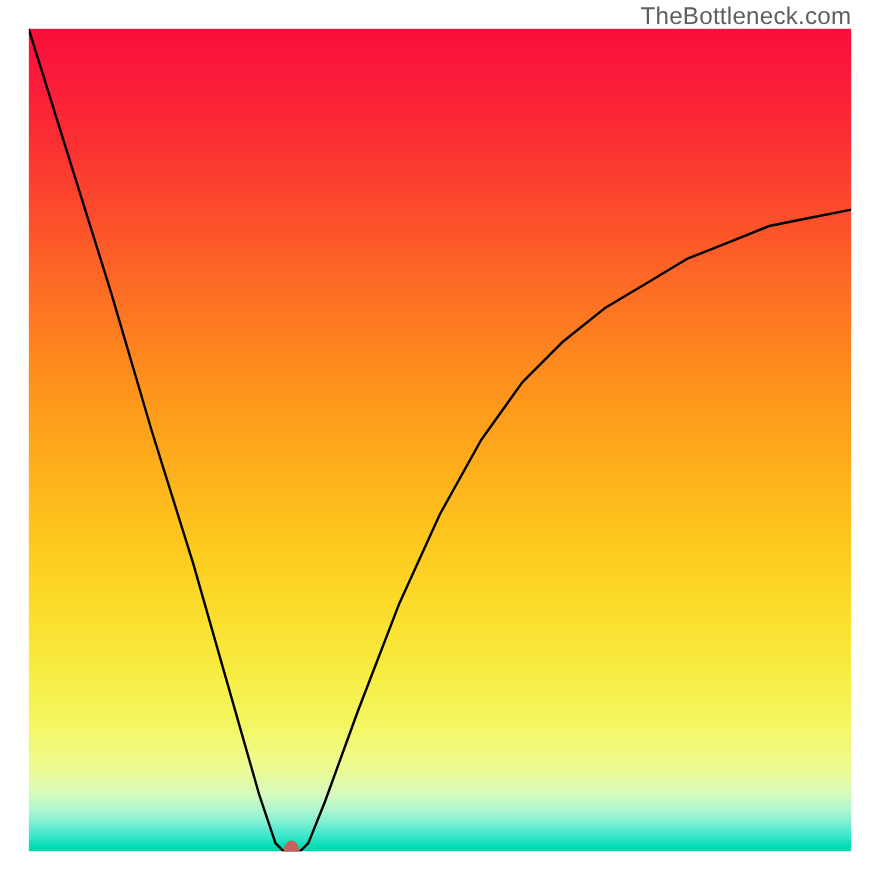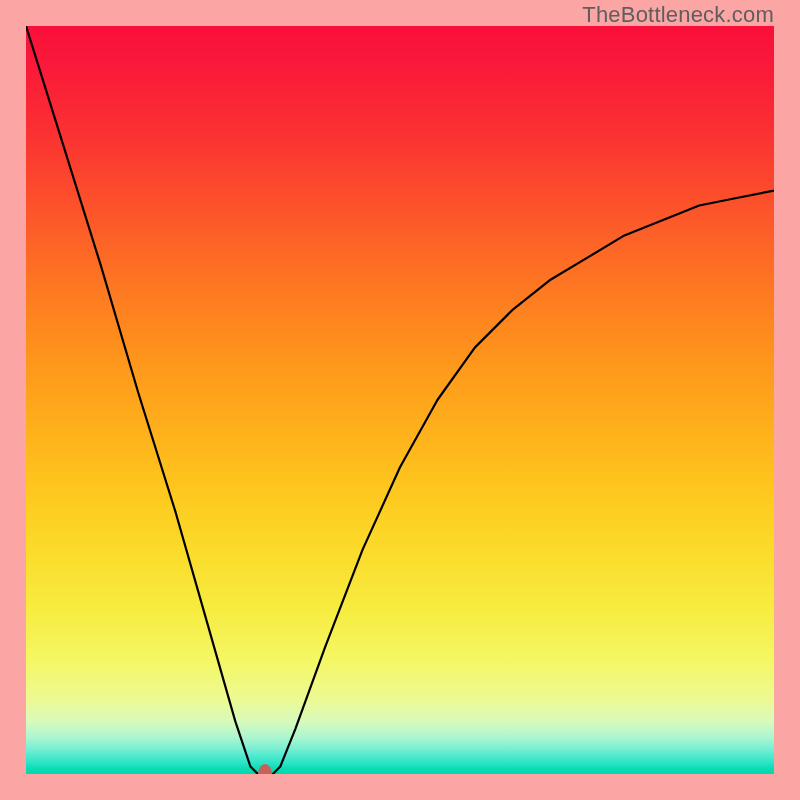--- a/index.html
+++ b/index.html
@@ -8,21 +8,21 @@
     width: 800px;
     height: 800px;
     background: #000;
     font-family: Arial, Helvetica, sans-serif;
     overflow: hidden;
   }
   .wrap {
     position: relative;
     width: 800px;
     height: 800px;
-    background: #fca5a5;
+    background: #ffffff;
   }
   .watermark {
     position: absolute;
     top: 2px;
     right: 26px;
     color: #5e5e5e;
     font-size: 22px;
     letter-spacing: 0.2px;
     font-weight: 500;
     user-select: none;

